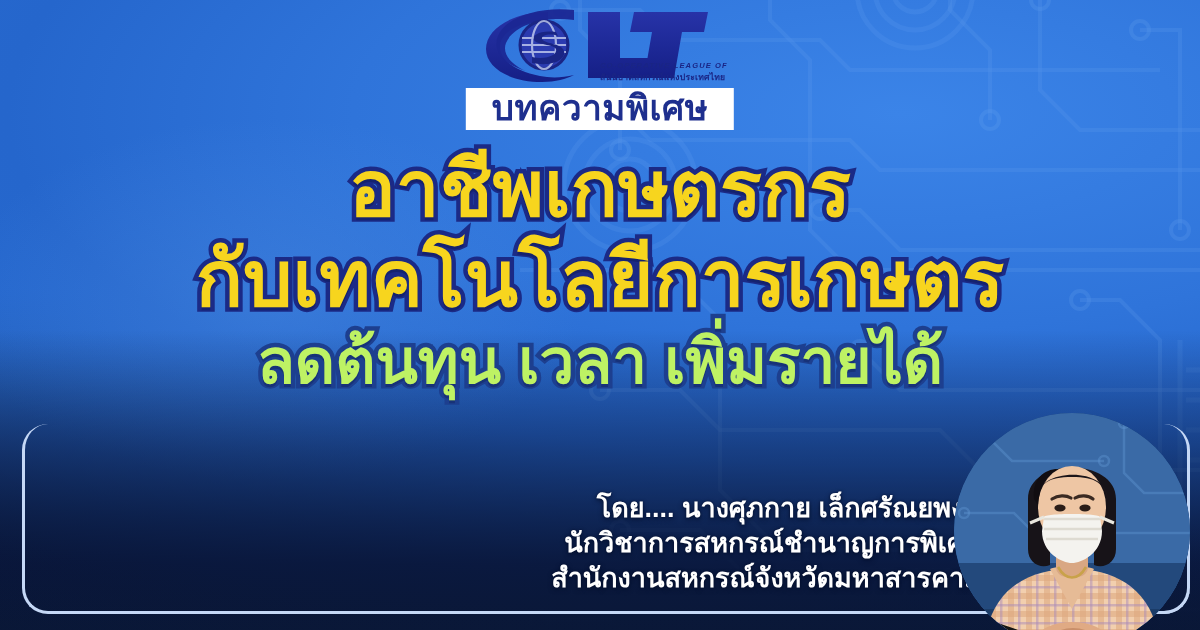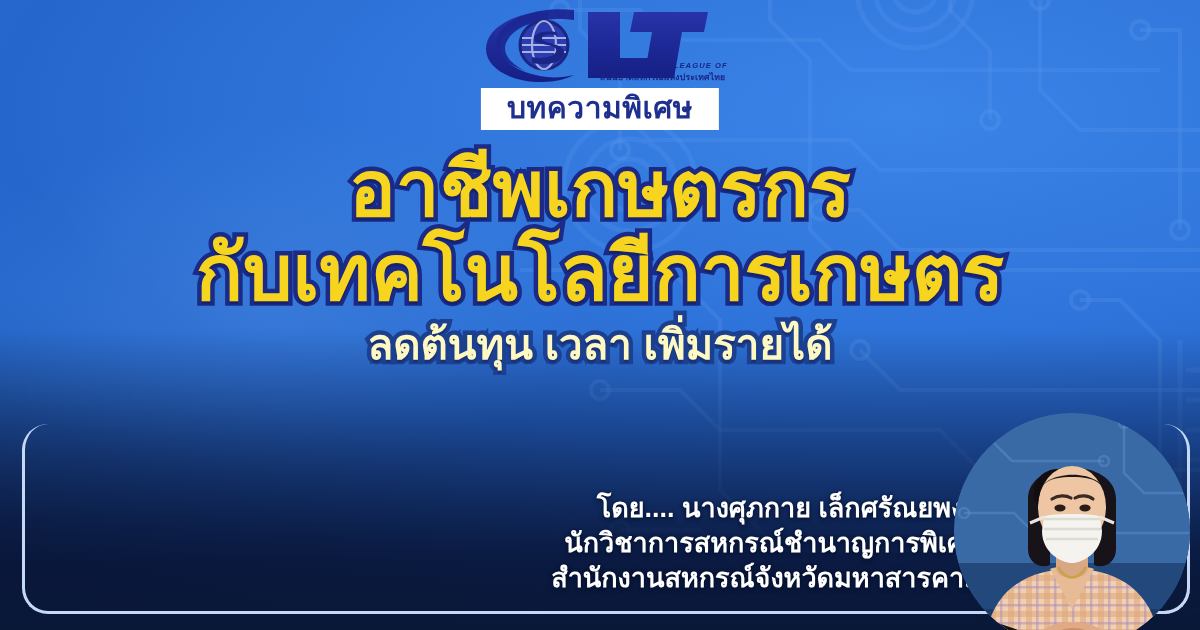--- a/index.html
+++ b/index.html
@@ -65,42 +65,42 @@
   .logo svg{display:block;}
 
   
   .badge{
     position:absolute;left:50%;top:88px;transform:translateX(-50%);
     background:#ffffff;
     padding:2px 26px 4px;
     display:flex;align-items:center;justify-content:center;
   }
   .badge-text{
-    color:#1e2f8e;font-weight:bold;font-size:30px;line-height:36px;
+    color:#1e2f8e;font-weight:bold;font-size:35px;line-height:36px;
     letter-spacing:.5px;white-space:nowrap;
   }
 
   
   .headline{
     position:absolute;left:0;right:0;top:150px;
     text-align:center;
   }
   .h-line{
     font-weight:bold;white-space:nowrap;line-height:1.02;
   }
   .h1,.h2{
     color:#F7D51E;font-size:78px;
     -webkit-text-stroke:9px #1b2a86;
     paint-order:stroke fill;
     text-shadow:0 3px 0 rgba(10,20,70,.35);
   }
-  .h1{margin-bottom:4px;}
+  .h1{margin-bottom:10px;}
   .h2{margin-bottom:11px;}
   .h3{
-    color:#fef9c3;font-size:42px;
+    color:#bef264;font-size:62px;
     -webkit-text-stroke:9px #1d3f8f;
     paint-order:stroke fill;
     text-shadow:0 3px 0 rgba(10,20,70,.30);
   }
 
   
   .byline{
     position:absolute;right:218px;bottom:34px;
     text-align:right;
   }

